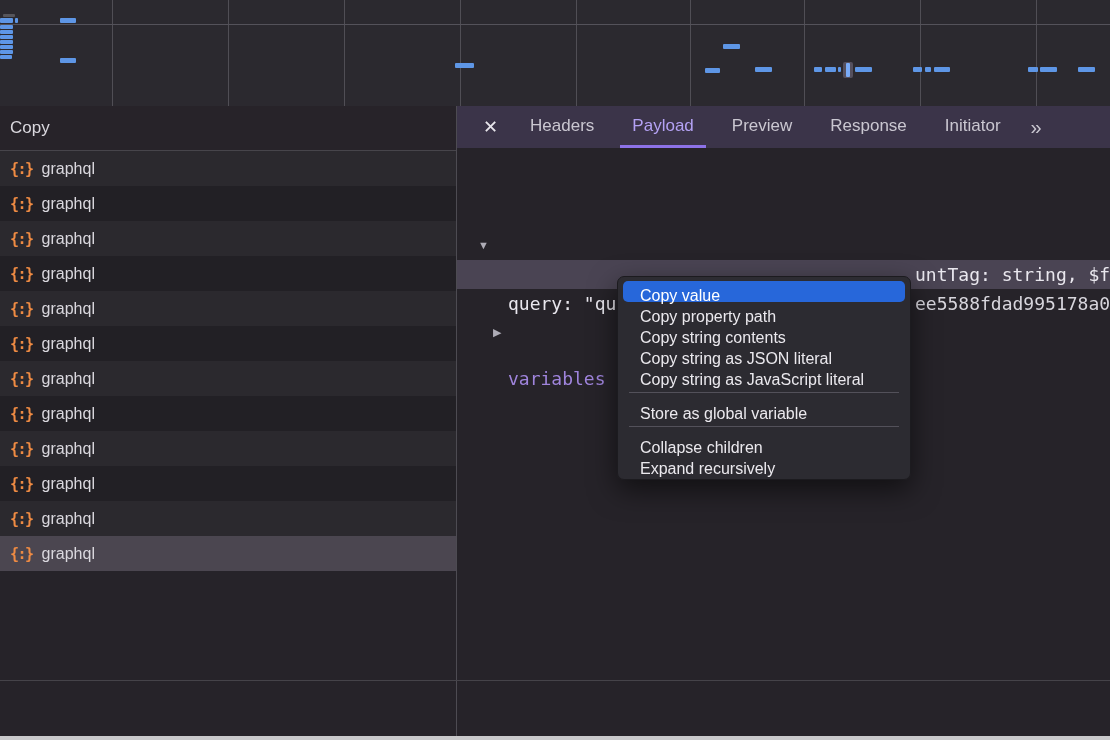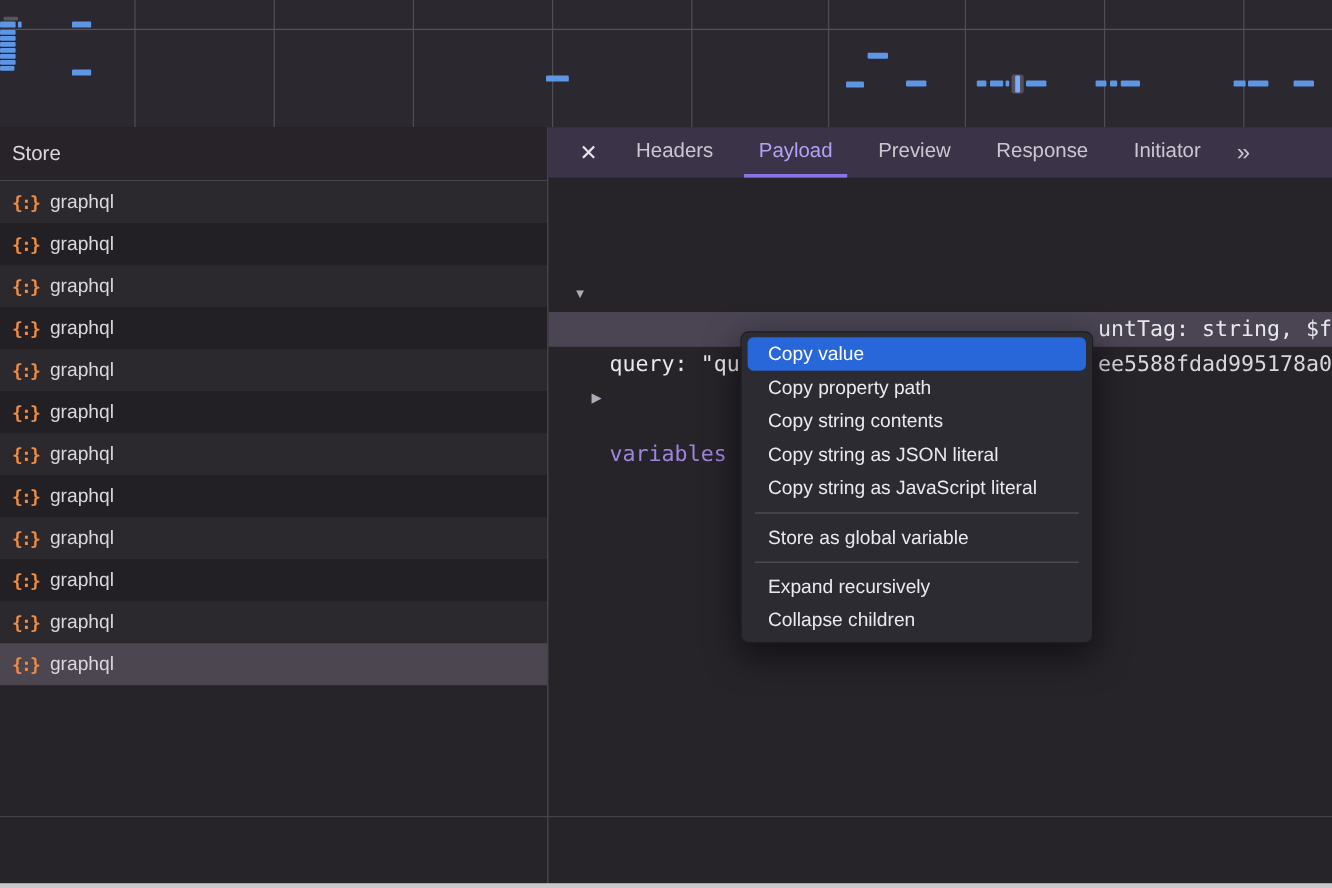--- a/index.html
+++ b/index.html
@@ -59,21 +59,21 @@
 
   
   .bottom-divider{position:absolute;left:0;right:0;top:680px;height:1px;background:#454349;z-index:3;}
   .bottom-strip{position:absolute;left:0;right:0;bottom:0;height:4px;background:#c9c9cb;z-index:4;}
 
   
   .context-menu{position:absolute;left:617px;top:276px;width:292px;z-index:10;
                 background:rgba(45,44,50,0.98);border:1px solid #1c1b1f;border-radius:7px;
                 box-shadow:0 10px 28px rgba(0,0,0,.55);padding:4px 0;
                 color:#ebe9ee;font-size:16px;}
-  .menu-item{height:28px;line-height:29px;padding:0 22px;white-space:nowrap;}
+  .menu-item{height:21px;line-height:29px;padding:0 22px;white-space:nowrap;}
   .menu-item--highlighted{background:#2767da;border-radius:5px;margin:0 5px;padding:0 17px;color:#ffffff;}
   .menu-sep{height:1px;background:#53515a;margin:6px 11px;}
 </style>
 </head>
 <body>
 
 <div class="screen">
 
   <div class="timeline">
       <div class="gridline" style="left: 112px;"></div>
@@ -112,21 +112,21 @@
       <div class="tl-bar" style="left: 1028px; top: 67px; width: 10px; height: 5px; background: rgb(94, 150, 230);"></div>
       <div class="tl-bar" style="left: 1040px; top: 67px; width: 17px; height: 5px; background: rgb(94, 150, 230);"></div>
       <div class="tl-bar" style="left: 1078px; top: 67px; width: 17px; height: 5px; background: rgb(94, 150, 230);"></div>
       <div class="tl-marker" style="left: 843px; top: 62px; width: 10px; height: 16px; background: rgb(85, 80, 94);">
         <div class="tl-marker-inner" style="width: 4px; height: 14px; background: rgb(121, 171, 247);"></div>
       </div>
     </div>
 
   <div class="left-panel">
     <div class="name-header">
-      <span>Store</span>
+      <span>Copy</span>
     </div>
     <div>
       <div class="req-row">
           <span class="fetch-icon">{:}</span>
           <span>graphql</span>
         </div>
       <div class="req-row">
           <span class="fetch-icon">{:}</span>
           <span>graphql</span>
         </div>
@@ -212,17 +212,17 @@
 
   <div class="context-menu">
     <div class="menu-item menu-item--highlighted">Copy value</div>
     <div class="menu-item">Copy property path</div>
     <div class="menu-item">Copy string contents</div>
     <div class="menu-item">Copy string as JSON literal</div>
     <div class="menu-item">Copy string as JavaScript literal</div>
     <div class="menu-sep"></div>
     <div class="menu-item">Store as global variable</div>
     <div class="menu-sep"></div>
+    <div class="menu-item">Collapse children</div>
     <div class="menu-item">Expand recursively</div>
-    <div class="menu-item">Collapse children</div>
   </div>
 
 </div>
 
 </body></html>

